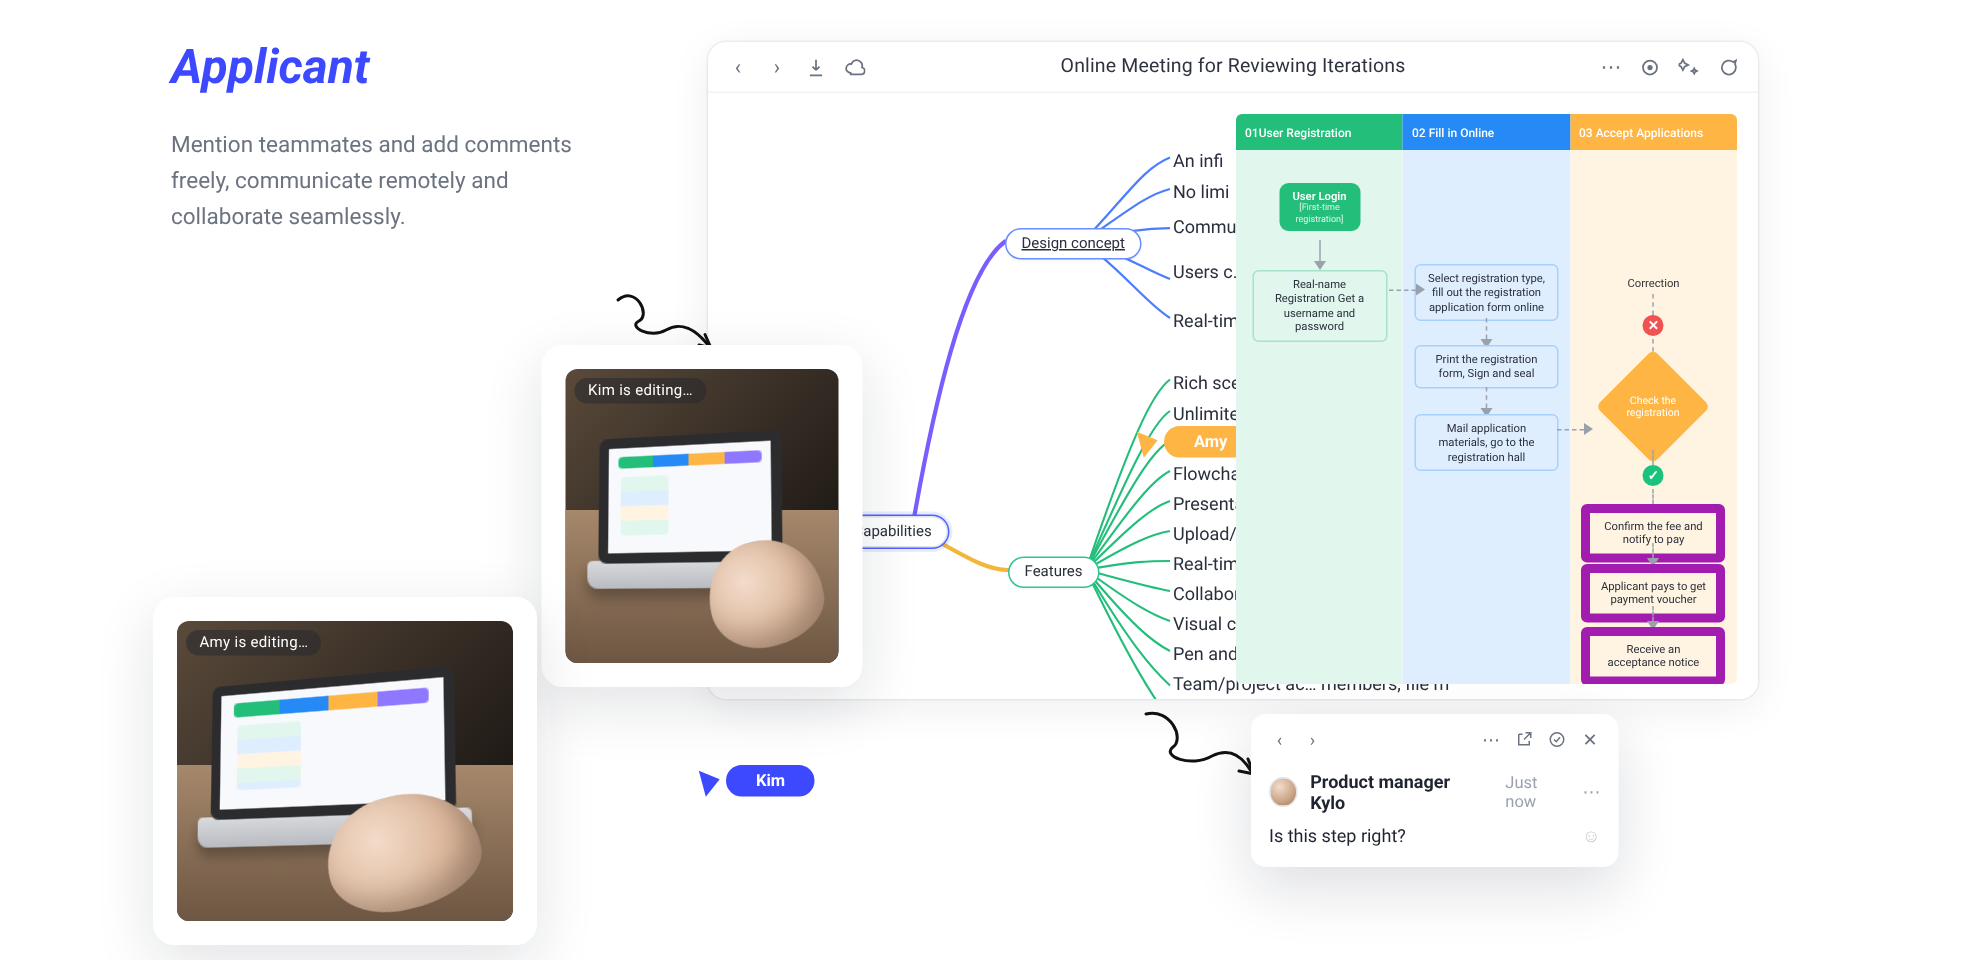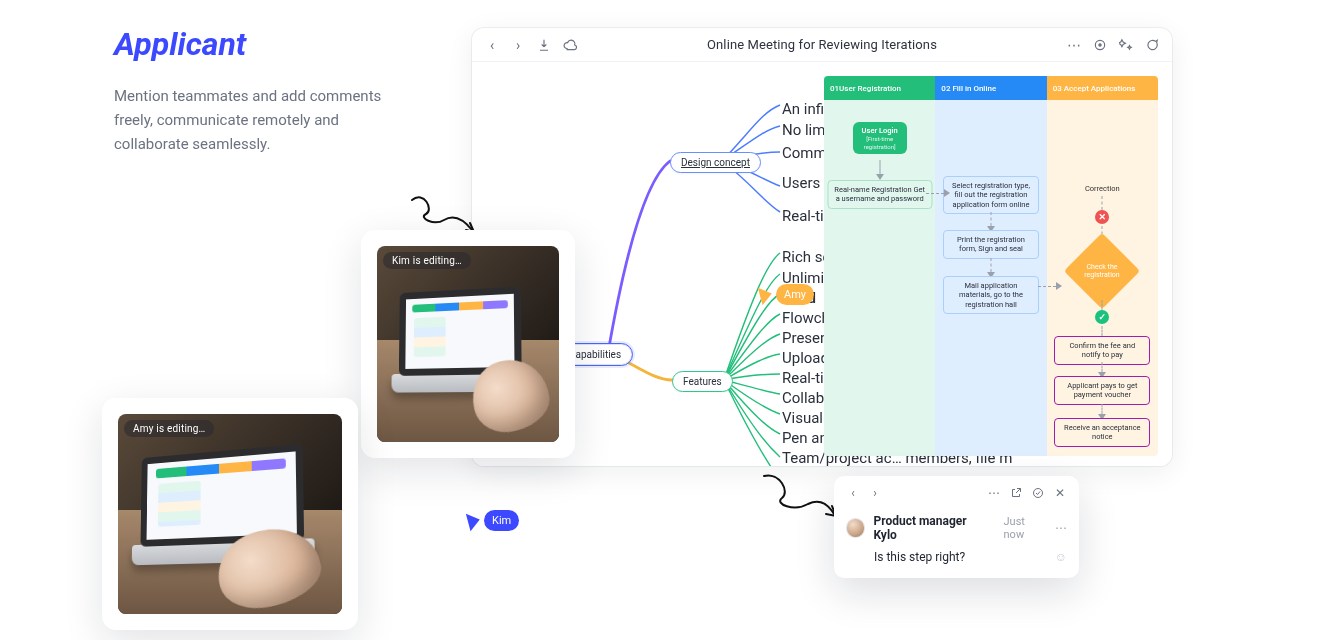--- a/index.html
+++ b/index.html
@@ -41,57 +41,57 @@
   .pill {
     position:absolute; display:inline-flex; align-items:center; justify-content:center;
     background:#fff; border-radius:999px; border:1px solid #dfe3ea; color:#2a2f3c;
     font-size: 10px; padding:4px 10px; box-shadow: 0 1px 2px rgba(0,0,0,.04);
   }
   .pill.blue-border { border-color:#6a8dff;text-decoration:underline; }
   .pill.green-border { border-color:#2fc58e; }
   .pill.selected { outline: 1.5px solid #4d62ff; box-shadow: 0 0 0 3px rgba(77,98,255,.12); }
 
   
-  .leaf { position:absolute; font-size:15px; color:#2a2f3c; white-space:nowrap; }
+  .leaf { position:absolute; font-size:12px; color:#2a2f3c; white-space:nowrap; }
 
   
   svg.connectors { position:absolute; inset:0; width:100%; height:100%; pointer-events:none; }
 
   
   .cursor-layer { position:absolute; display:flex; align-items:center; gap:4px; pointer-events:none; }
   .cursor-tri {
     width: 0; height: 0; border-left: 12px solid currentColor; border-top: 9px solid transparent; border-bottom: 9px solid transparent;
     transform: rotate(-15deg);
   }
   .cursor-badge {
-    color:#fff; font-size: 11px; padding:4px 8px; border-radius:999px; font-weight:400;
+    color:#fff; font-size: 11px; padding:4px 20px; border-radius:999px; font-weight:700;
   }
 
   
   .swim {
     position:absolute; left: 352px; top: 14px; width: 334px; height: 380px;
-    display:flex; border-radius:4px; overflow:hidden; font-size:8px;
+    display:flex; border-radius:4px; overflow:hidden; font-size:8px;justify-content:flex-end;
   }
   .lane { flex:1 1 0; position:relative; }
   .lane-head { height:24px; display:flex; align-items:center; padding:0 6px; color:#fff; font-size:8px; font-weight:500; }
   .lane-body { height: calc(100% - 24px); position:relative; }
   .lane:nth-child(1) .lane-head{ background:#22be7a; } .lane:nth-child(1) .lane-body{ background:#e1f6ed; }
   .lane:nth-child(2) .lane-head{ background:#268af6; } .lane:nth-child(2) .lane-body{ background:#dfeefe; }
   .lane:nth-child(3) .lane-head{ background:#feb544; } .lane:nth-child(3) .lane-body{ background:#fff4e2; }
 
   .fbox {
     position:absolute; left:50%; transform:translateX(-50%);
     border-radius:4px; text-align:center; line-height:1.25;
     padding:4px 6px; font-size:7.5px; color:#2a2f3c;
     background:#fff; border:1px solid rgba(0,0,0,.06);
   }
   .fbox.green { background:#22be7a; color:#fff; border:none; }
   .fbox.green-outline { background:#e1f6ed; border:1px solid #a7e1c8; }
   .fbox.blue-outline { background:#dfeefe; border:1px solid #a8d0fa; }
-  .fbox.amber-outline { background:#fff4e2; border:1px solid #a21caf; }
+  .fbox.amber-outline { background:#fff4e2; border:6px solid #a21caf; }
 
   .diamond {
     position:absolute; left:50%; transform:translateX(-50%) rotate(45deg);
     width:54px; height:54px; background:#feb544; border-radius:4px;
     display:flex; align-items:center; justify-content:center;
   }
   .diamond span { transform:rotate(-45deg); font-size:7px; color:#fff; text-align:center; width:64px; }
 
   .dot-ok, .dot-bad {
     position:absolute; left:50%; transform:translateX(-50%);
@@ -171,21 +171,21 @@
   .cp-icon{ width:14px; height:14px; display:inline-flex; align-items:center; justify-content:center; }
   .cp-row{ margin-top:14px; display:flex; align-items:center; gap:8px; }
   .avatar{
     width:20px; height:20px; border-radius:50%;
     background:radial-gradient(circle at 35% 30%, #f3dcca, #caa487 60%, #9c7658);
     border:1px solid #e0e3e8;
   }
   .cp-author{ font-weight:700; font-size:12px; color:#1f2430; }
   .cp-time{ color:#9aa1ad; font-size:11px; margin-left:6px; }
   .cp-dots{ margin-left:auto; color:#9aa1ad; }
-  .cp-msg{ margin-top:8px; margin-left:28px; font-size:12px; color:#1f2430; display:flex; justify-content:space-between; align-items:center; }
+  .cp-msg{ margin-top:8px; font-size:12px; color:#1f2430; display:flex; justify-content:space-between; align-items:center; }
   .cp-emoji{ color:#c7ccd4; }
 
   
   .scribble{ position:absolute; color:#111; }
   .scribble svg{ display:block; }
 
   
   .vline{ position:absolute; left:50%; transform:translateX(-50%); width:0; border-left:1.5px solid #9aa1ad; }
   .vline.dashed{ border-left-style:dashed; }
 </style>
@@ -299,21 +299,21 @@
 
       <div class="lane">
         <div class="lane-head">01User Registration</div>
         <div class="lane-body">
           <div class="fbox green" style="top:22px; width:54px; border-radius:6px;">
             <div style="font-weight:600">User Login</div>
             <div style="font-size:6px; opacity:.85">[First-time registration]</div>
           </div>
           <div class="vline" style="top:60px; height:14px;"></div>
           <div class="v-arr" style="top:74px;"></div>
-          <div class="fbox green-outline" style="top:80px; width:105px;">Real-name Registration
+          <div class="fbox green-outline" style="top:80px; width:90px;">Real-name Registration
 Get a username and password</div>
         </div>
       </div>
 
       <div class="lane">
         <div class="lane-head">02 Fill in Online</div>
         <div class="lane-body">
           <div class="fbox blue-outline" style="top:76px; width:96px;">Select registration type,
 fill out the registration
 application form online</div>

